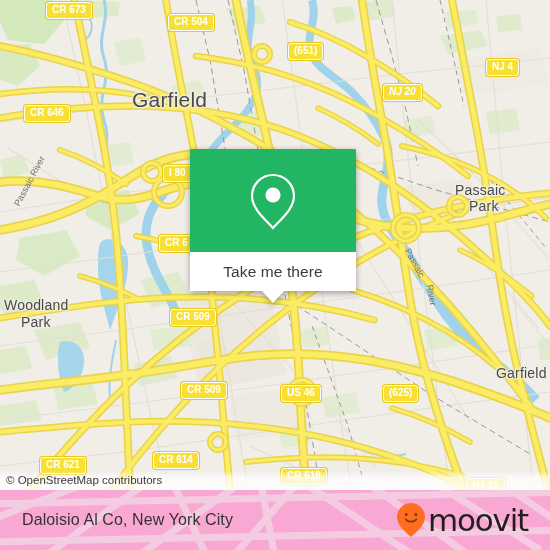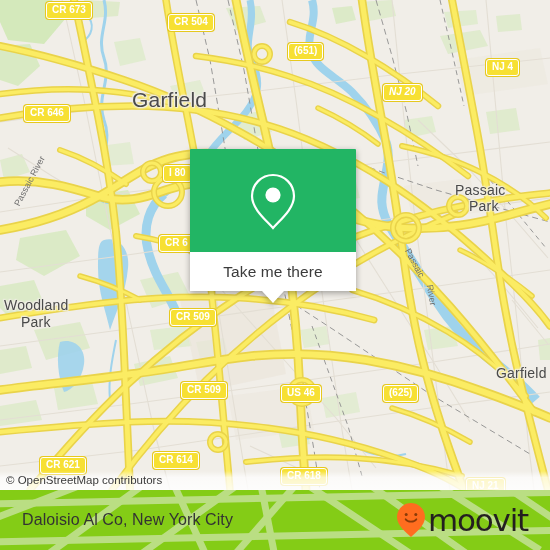--- a/index.html
+++ b/index.html
@@ -34,21 +34,21 @@
   #popup{position:absolute;left:190px;top:125px;width:166px;
     filter:drop-shadow(0 2px 3px rgba(0,0,0,.34));margin-top:24px;}
   #popup-top{height:103px;background:#22b564;border-radius:1px 1px 0 0;
     display:flex;align-items:center;justify-content:center;}
   #popup-bottom{height:39px;background:#ffffff;display:flex;align-items:center;justify-content:center;}
   #popup-label{font-size:15.5px;color:#3b3b3b;letter-spacing:.1px;}
   #popup-tail{position:absolute;left:50%;margin-left:-11px;top:142px;width:0;height:0;
     border-left:11px solid transparent;border-right:11px solid transparent;border-top:12px solid #ffffff;}
 
   
-  #footer{position:absolute;left:0;top:490px;width:550px;height:60px;background:#84cc16;overflow:hidden;}
+  #footer{position:absolute;left:0;top:490px;width:550px;height:60px;background:#f9a8d4;overflow:hidden;}
   #footer-wm{position:absolute;left:0;top:0;width:550px;height:60px;opacity:.5;}
   #footer-inner{position:absolute;left:0;top:0;width:550px;height:60px;display:flex;
     align-items:center;justify-content:space-between;padding:0 22px 0 22px;box-sizing:border-box;}
   #place-name{font-size:16px;color:#333333;letter-spacing:.1px;}
   #brand{display:flex;align-items:center;gap:2px;}
   #brand-text{font-size:31px;color:#231f20;letter-spacing:-1.2px;font-family:"DejaVu Sans",sans-serif;
     font-weight:400;line-height:31px;}
 </style>
 </head>
 <body>

